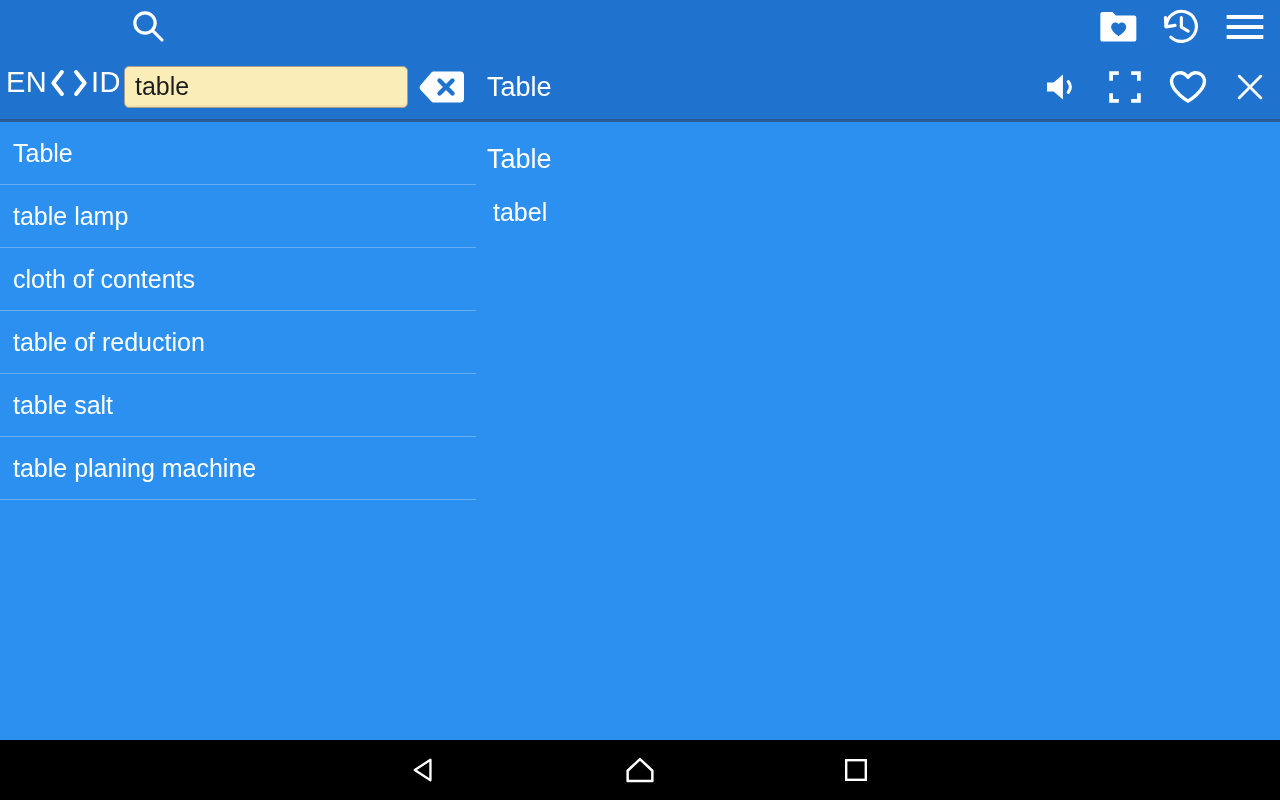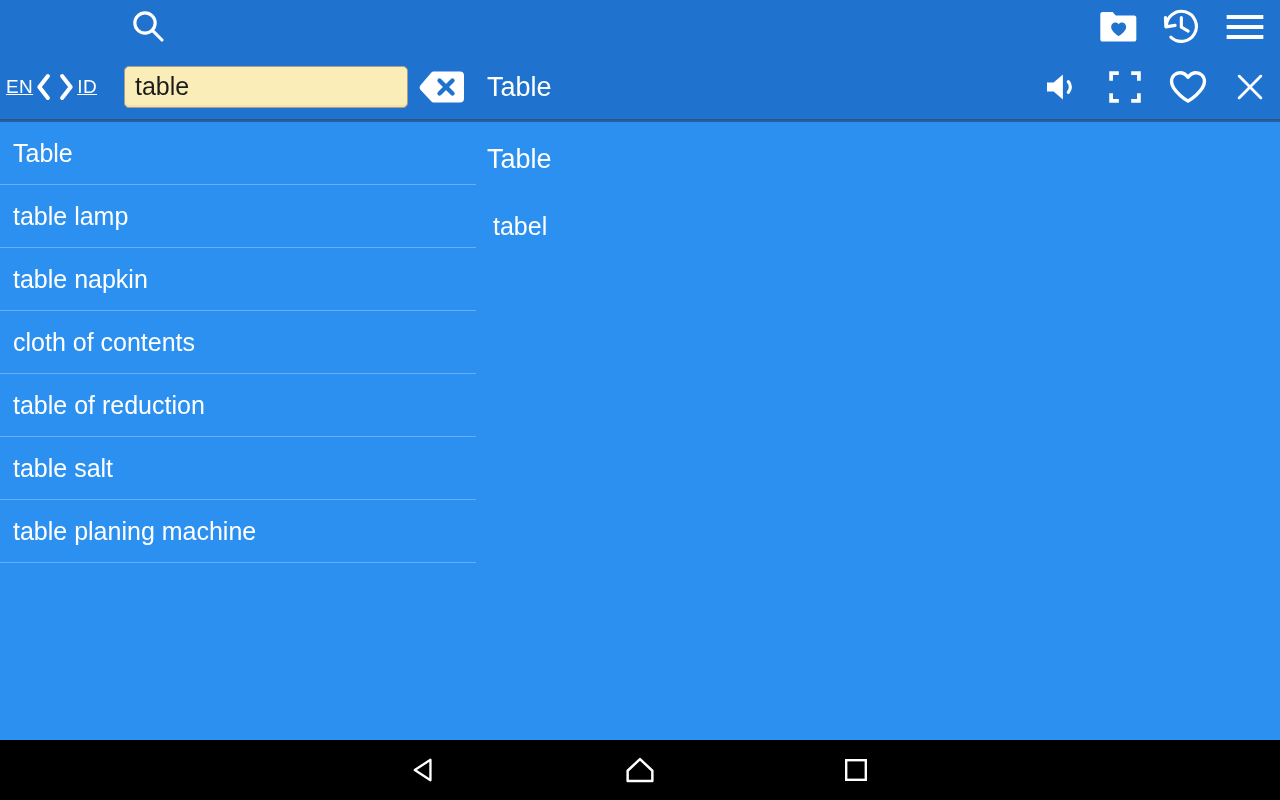--- a/index.html
+++ b/index.html
@@ -61,25 +61,24 @@
     gap: 22px;
   }
 
   
   .lang-switch {
     position: absolute;
     left: 6px;
     top: 66px;
     height: 42px;
     display: flex;
-    align-items: center;
-    color: #ffffff;
-    font-size: 19px;
+    align-items: flex-start;
+    color: #ffffff;
+    font-size: 29px;
     letter-spacing: .4px;
-    text-decoration: underline;
   }
   .lang-switch .chev {
     display: inline-flex;
     align-items: center;
     justify-content: center;
     width: 22px;
     height: 34px;
   }
   .search-field {
     position: absolute;
@@ -181,21 +180,21 @@
     color: #ffffff;
     font-size: 27px;
     padding-left: 11px;
     line-height: 38px;
   }
   .detail-translation {
     color: #ffffff;
     font-size: 25px;
     padding-left: 17px;
     line-height: 38px;
-    margin-top: 29px;
+    margin-top: 15px;
   }
 
   
   .navbar {
     position: absolute;
     left: 0;
     top: 740px;
     width: 1280px;
     height: 60px;
     background: #000000;
@@ -319,23 +318,20 @@
   <div class="content">
 
     <div class="list-pane">
       <div class="list-item">
           <span>Table</span>
         </div>
       <div class="list-item">
           <span>table lamp</span>
         </div>
       <div class="list-item">
-          <span>table napkin</span>
-        </div>
-      <div class="list-item">
           <span>cloth of contents</span>
         </div>
       <div class="list-item">
           <span>table of reduction</span>
         </div>
       <div class="list-item">
           <span>table salt</span>
         </div>
       <div class="list-item">
           <span>table planing machine</span>

